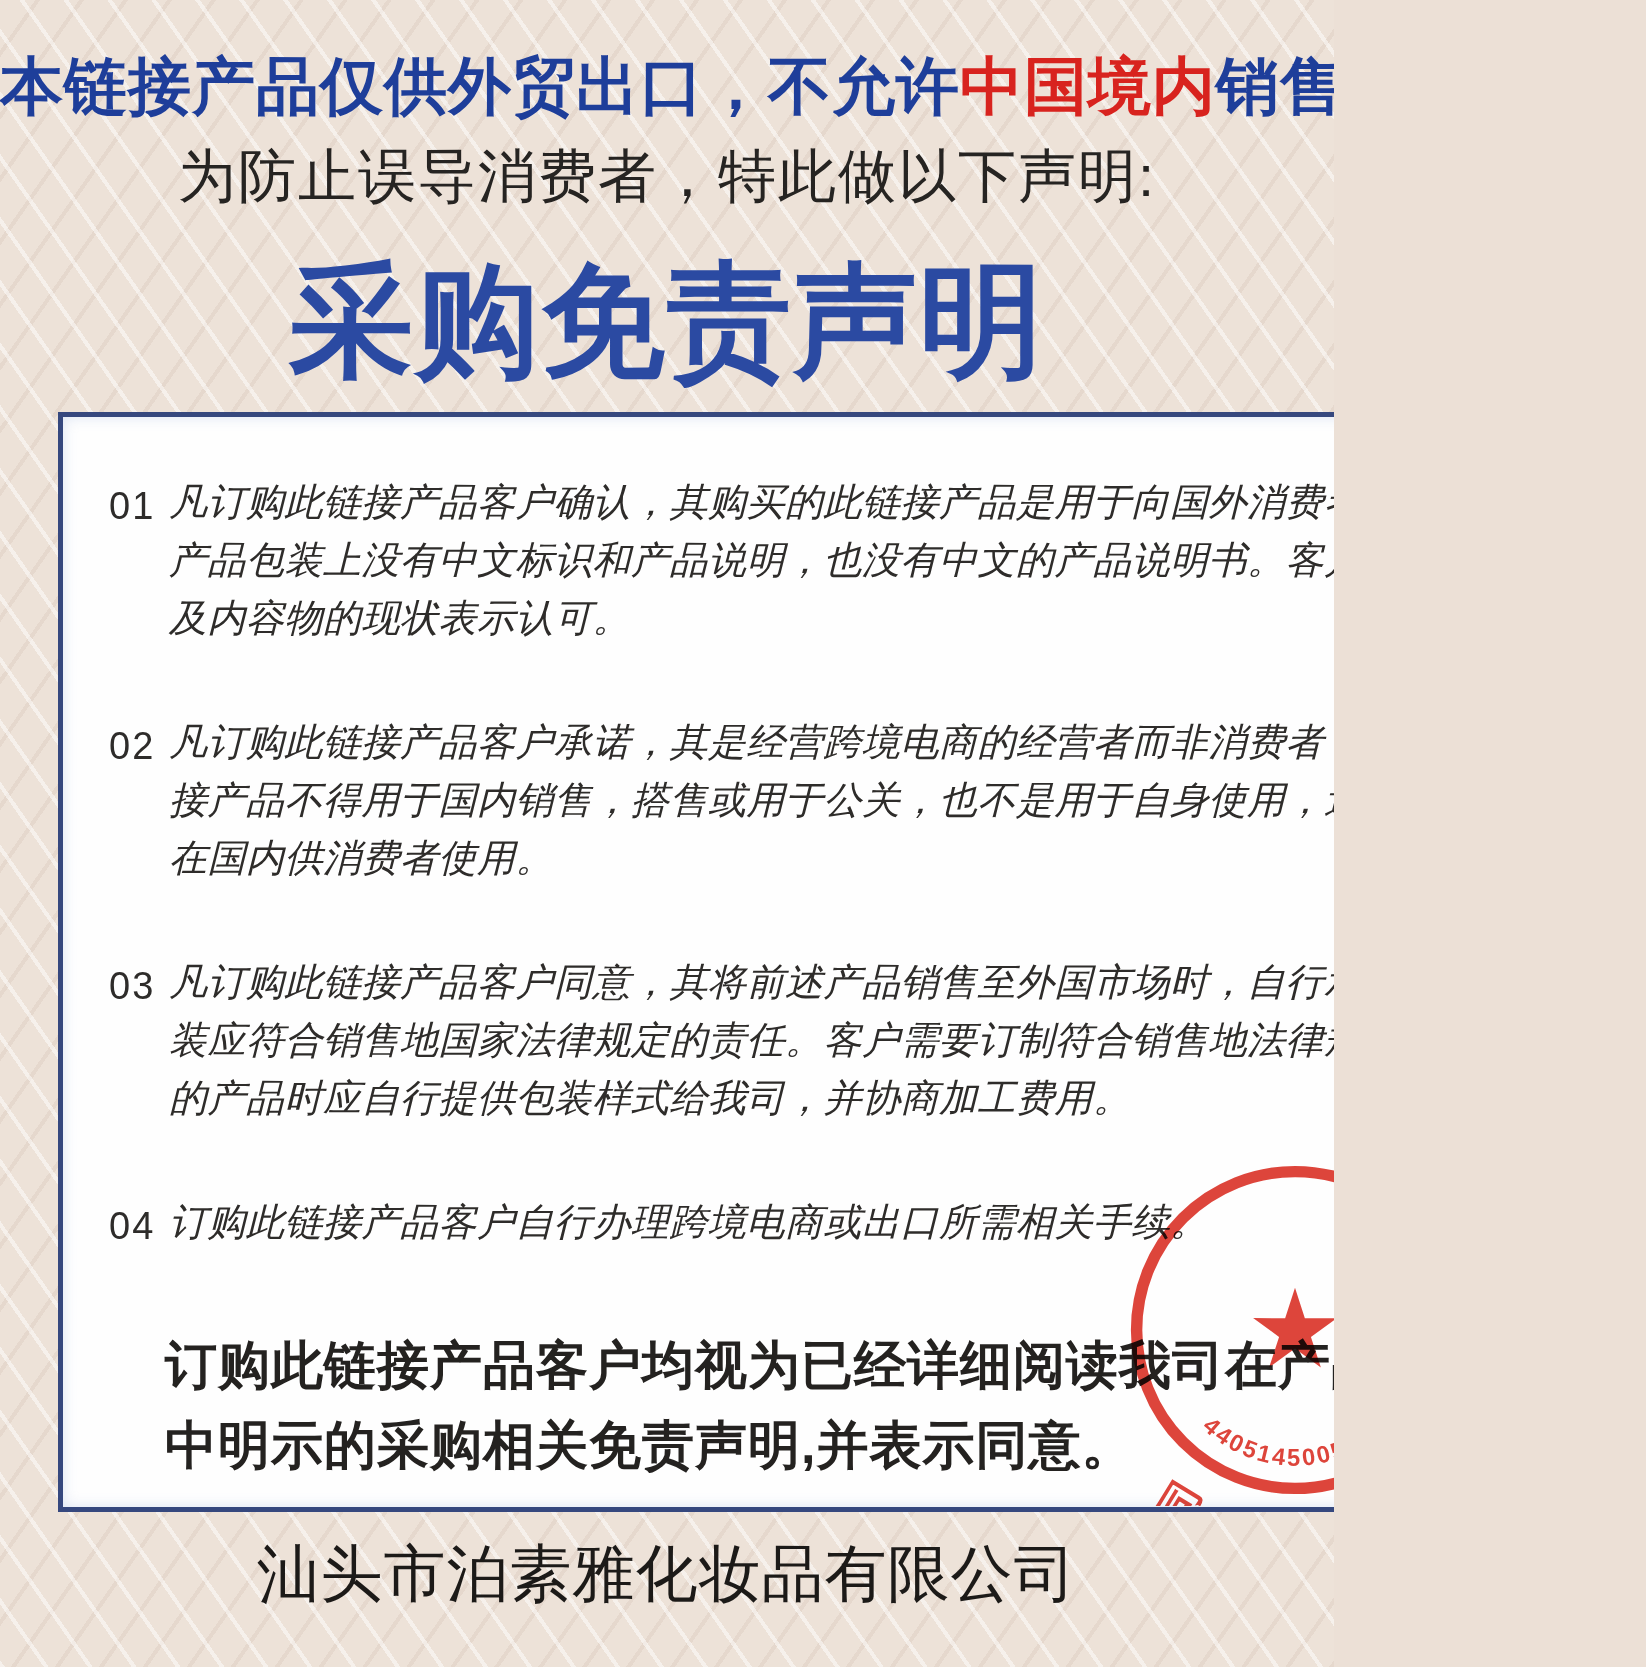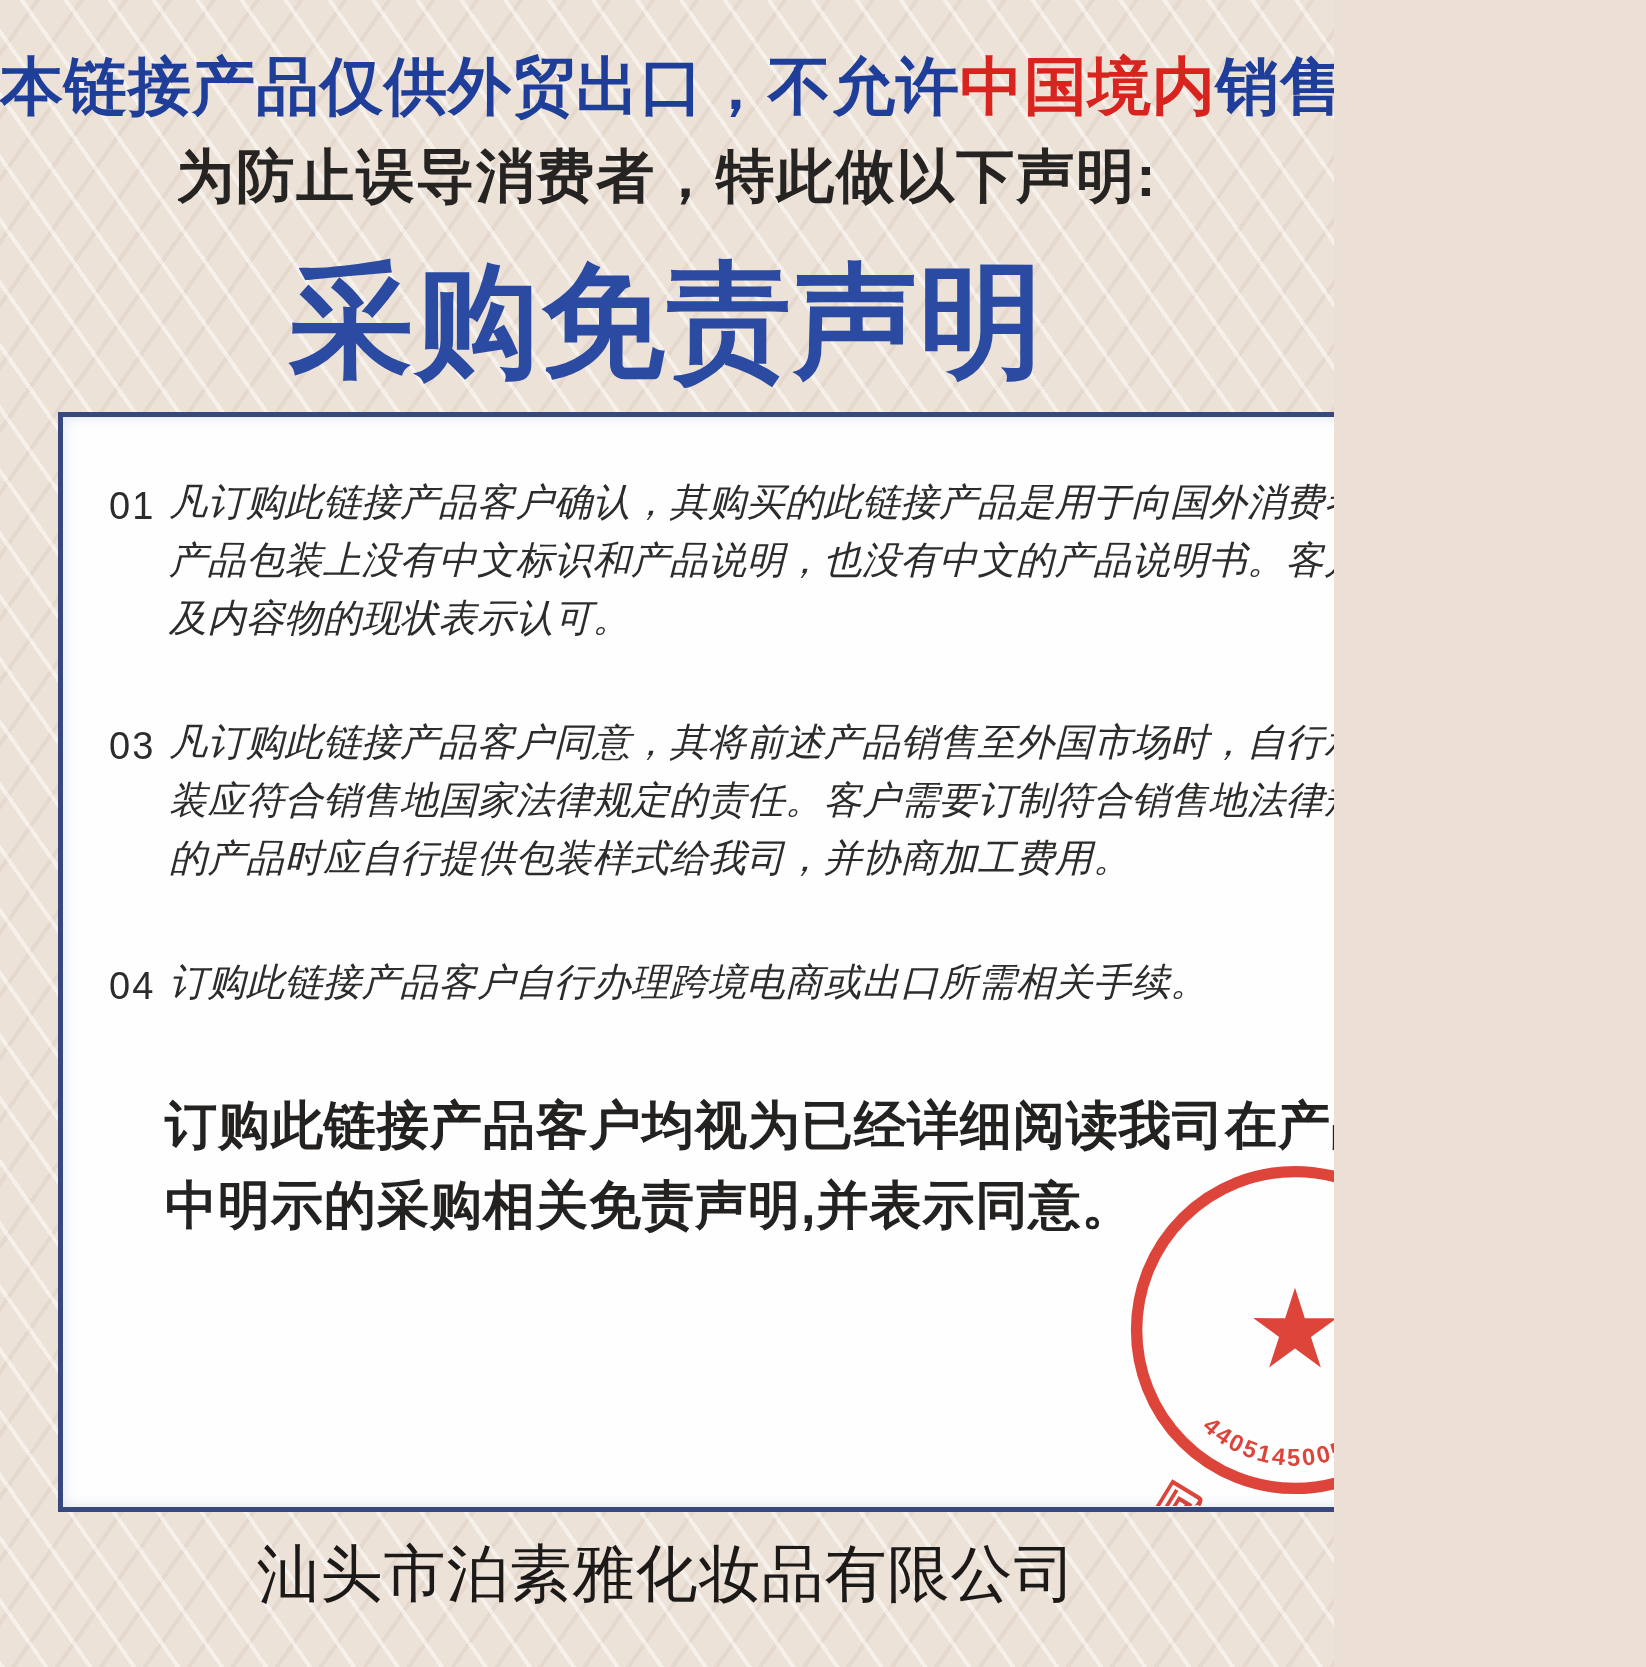--- a/index.html
+++ b/index.html
@@ -28,21 +28,21 @@
     letter-spacing: 1px;
     color: #1e3e9a;
     white-space: nowrap;
   }
   .headline .hl-red { color: #d8231e; }
   .subheadline {
     position: absolute;
     top: 138px; left: 0; right: 0;
     text-align: center;
     font-size: 58px;
-    font-weight: 700;
+    font-weight: 400;
     color: #262422;
     letter-spacing: 2px;
     white-space: nowrap;
   }
   .page-title {
     position: absolute;
     top: 240px; left: 0; right: 0;
     text-align: center;
     font-size: 124px;
     font-weight: 700;
@@ -122,20 +122,24 @@
 
   <div class="page-title">采购免责声明</div>
 
   <section class="declaration-box">
 
     <div class="item">
       <span class="num">01</span>
       <p class="txt">凡订购此链接产品客户确认，其购买的此链接产品是用于向国外消费者销售，故 产品包装上没有中文标识和产品说明，也没有中文的产品说明书。客户对产包装及内容物的现状表示认可。</p>
     </div>
 
+    <div class="item">
+      <span class="num">02</span>
+      <p class="txt">凡订购此链接产品客户承诺，其是经营跨境电商的经营者而非消费者，采购此链接产品不得用于国内销售，搭售或用于公关，也不是用于自身使用，送礼或直接在国内供消费者使用。</p>
+    </div>
 
     <div class="item">
       <span class="num">03</span>
       <p class="txt">凡订购此链接产品客户同意，其将前述产品销售至外国市场时，自行承担产品包装应符合销售地国家法律规定的责任。客户需要订制符合销售地法律规定的包装的产品时应自行提供包装样式给我司，并协商加工费用。</p>
     </div>
 
     <div class="item">
       <span class="num">04</span>
       <p class="txt">订购此链接产品客户自行办理跨境电商或出口所需相关手续。</p>
     </div>

